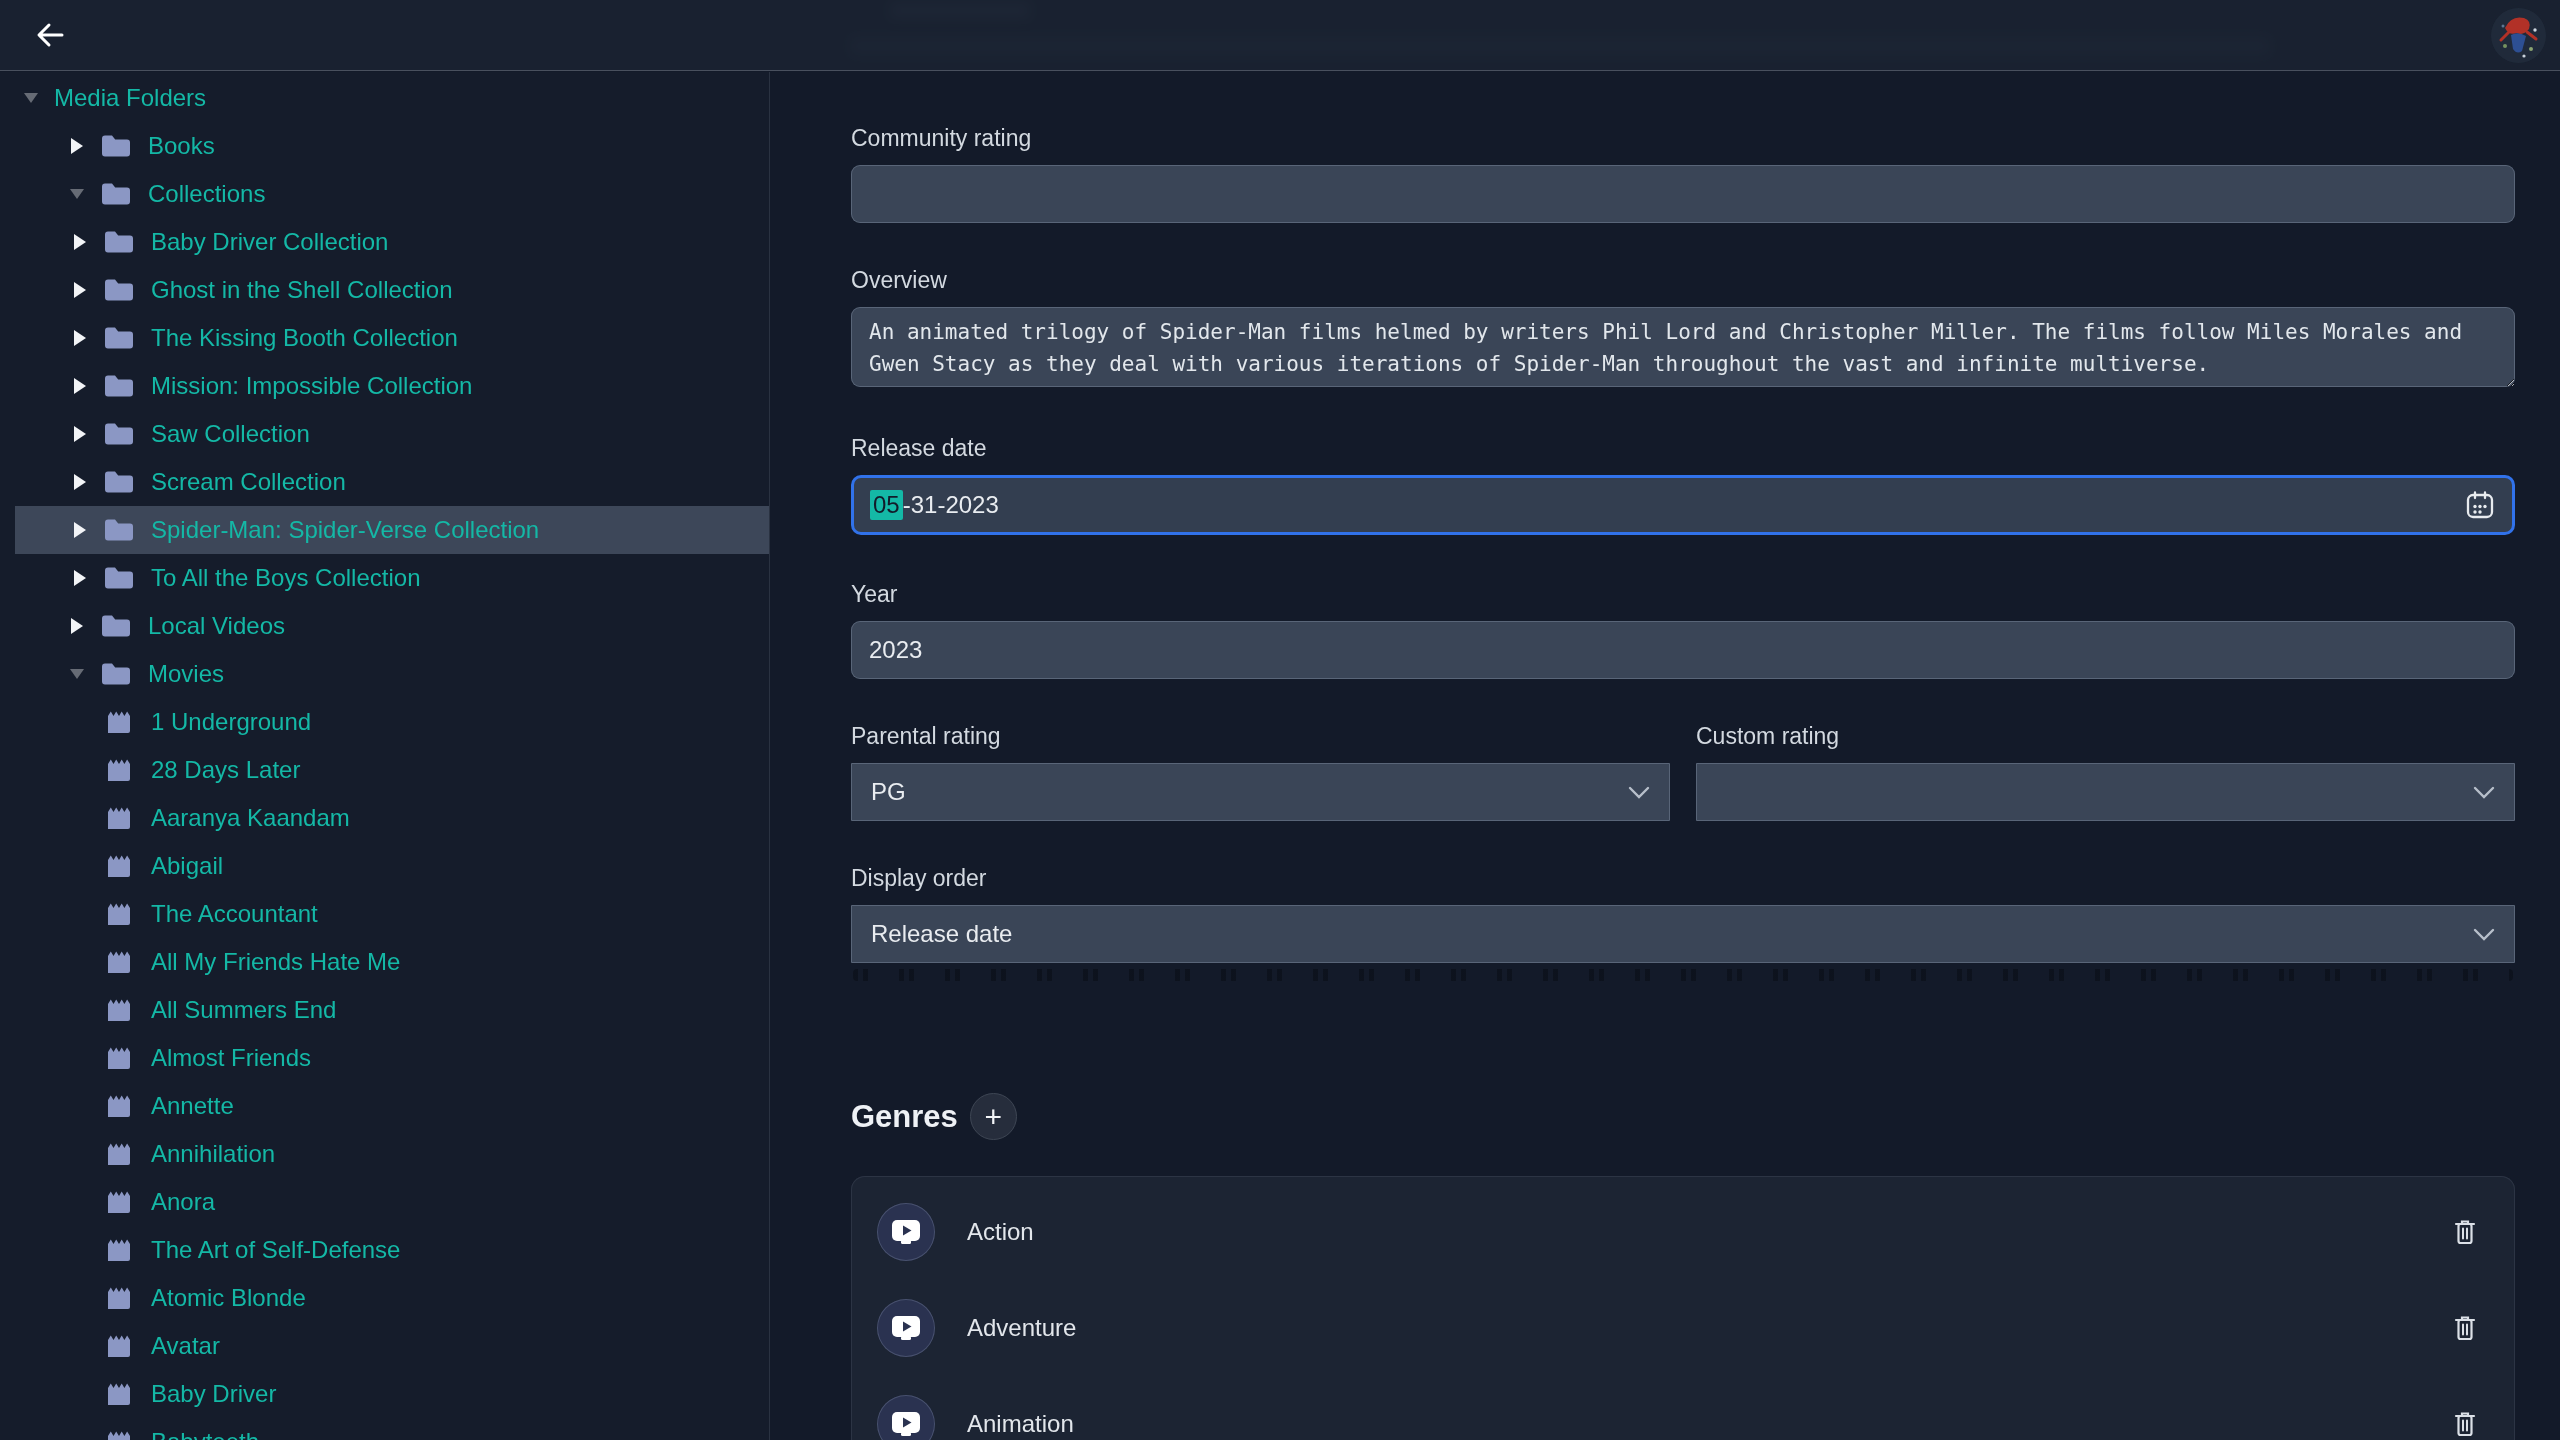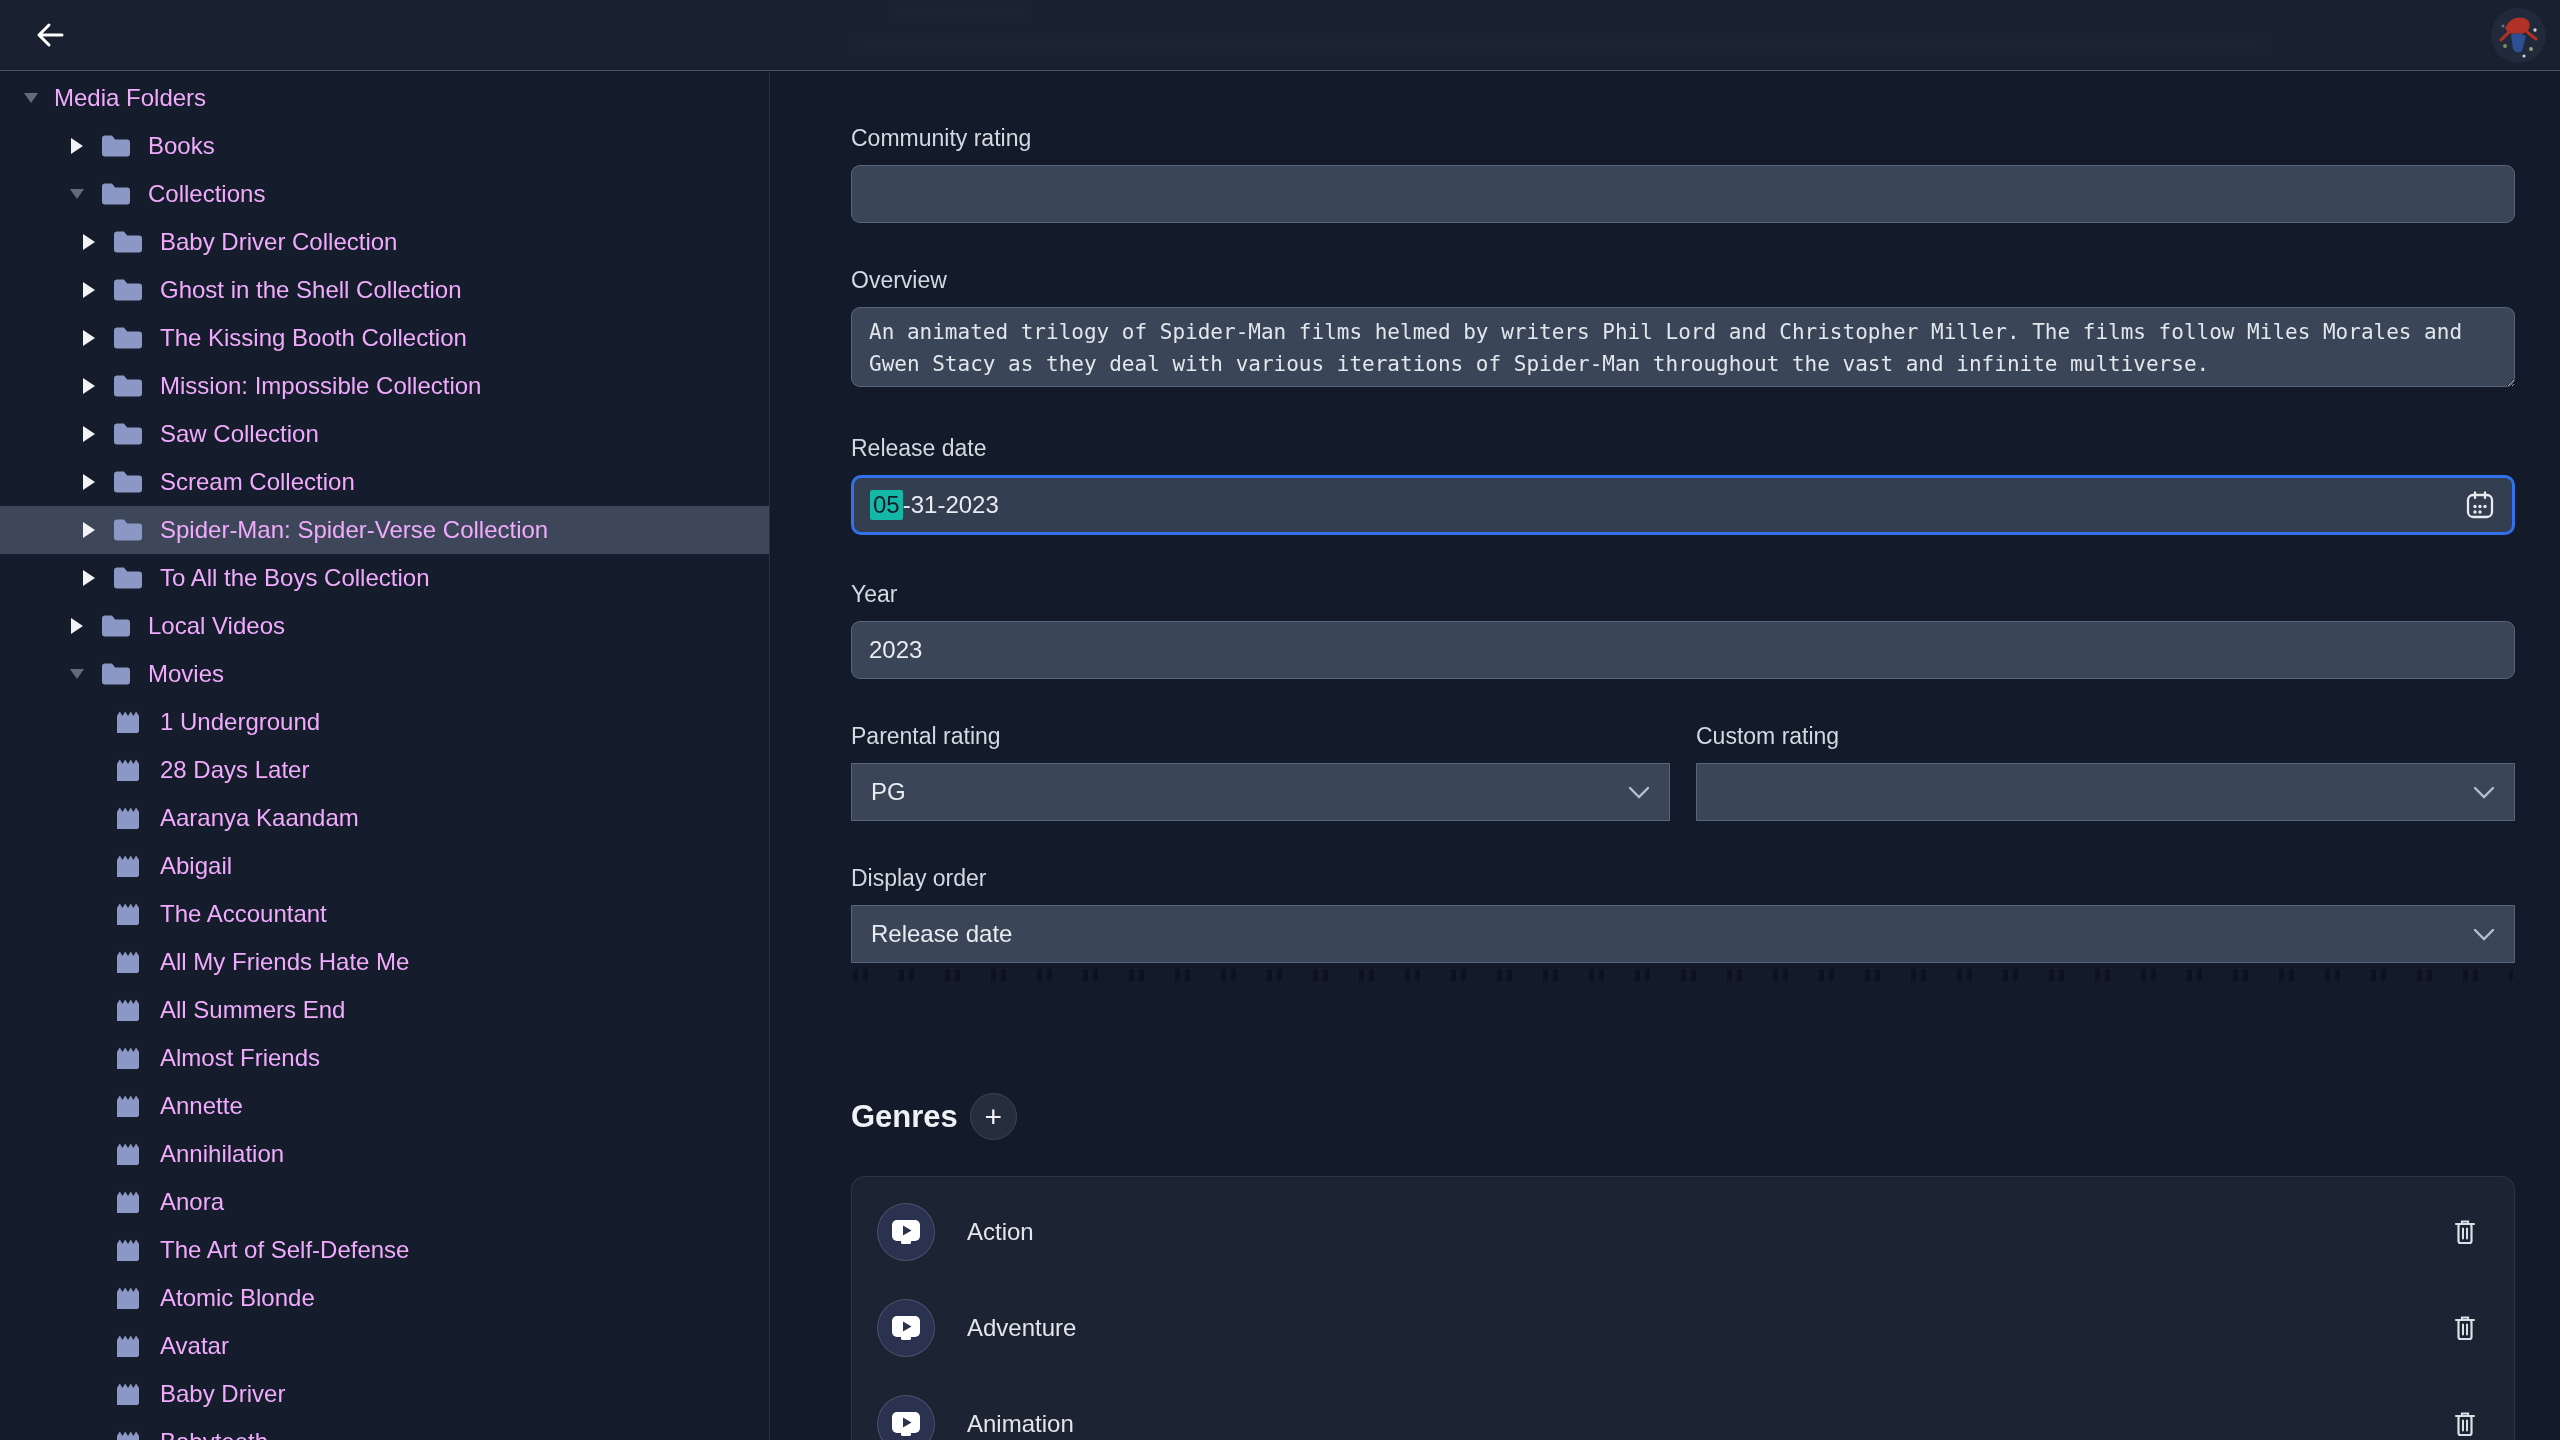--- a/index.html
+++ b/index.html
@@ -35,36 +35,36 @@
 
   
   .sidebar {
     position:absolute; top:72px; left:0; bottom:0; width:770px;
     background:#151c2b; border-right:1px solid #2a3241;
     overflow:hidden; padding-top:2px; z-index:6;
   }
   .tree-row { height:48px; display:flex; align-items:center; cursor:pointer; }
   .tree-row[data-level="0"] { padding-left:18px; }
   .tree-row[data-level="1"] { padding-left:64px; }
-  .tree-row[data-level="2"] { padding-left:76px; }
+  .tree-row[data-level="2"] { padding-left:52px;margin-left:15px; }
   .tree-row[data-selected="true"] { background:#3d4759; }
   .caret { width:26px; margin-right:10px; display:flex; justify-content:center; align-items:center; flex:0 0 26px; }
   .caret .tri { display:none; width:0; height:0; }
   .tree-row[data-caret="collapsed"] .tri-right {
     display:block; border-left:12px solid #f2f4f7;
     border-top:8px solid transparent; border-bottom:8px solid transparent;
   }
   .tree-row[data-caret="expanded"] .tri-down {
     display:block; border-top:10px solid rgba(255,255,255,0.35);
     border-left:7px solid transparent; border-right:7px solid transparent;
   }
   .tree-icon { width:32px; margin-right:16px; display:none; align-items:center; justify-content:center; flex:0 0 32px; }
   .tree-row[data-icon="folder"] .icon-folder { display:flex; }
   .tree-row[data-icon="movie"]  .icon-movie  { display:flex; }
-  .tree-label { font-size:24px; color:#f0abfc; white-space:nowrap; }
+  .tree-label { font-size:24px; color:#14b8a6; white-space:nowrap; }
 
   
   .main {
     position:absolute; left:771px; top:0; right:0; bottom:0;
     padding:104px 45px 0 80px; z-index:1;margin-top:21px;
   }
   .field-label { font-size:23px; color:#d3d9e0; margin-bottom:13px; }
   .form-group { margin-bottom:44px; }
 
   .text-input {

